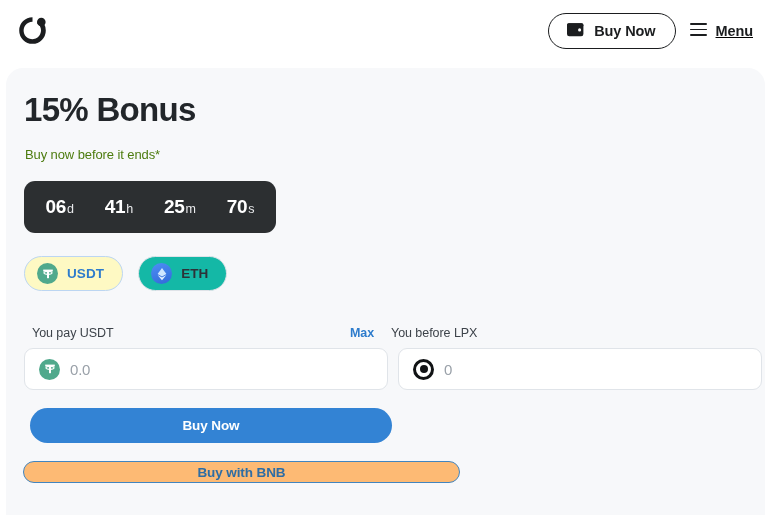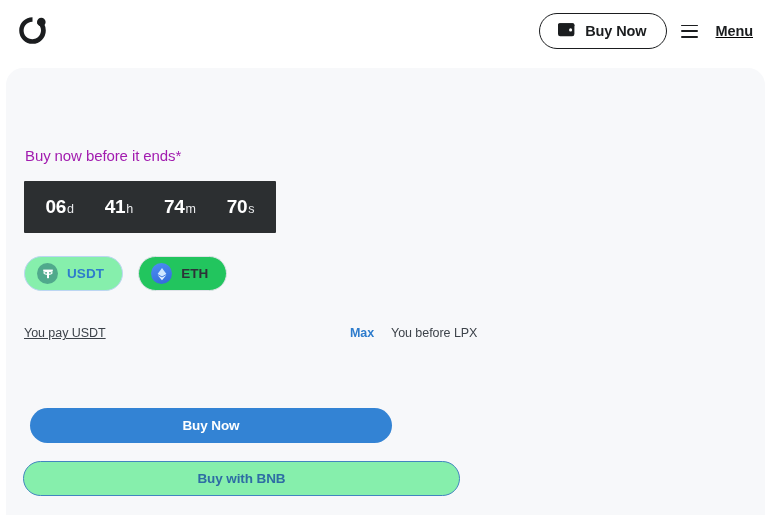--- a/index.html
+++ b/index.html
@@ -46,22 +46,22 @@
   }
   .buy-now-pill .label {
     font-size: 14.5px;
     font-weight: 700;
     color: #1b1d1f;
     letter-spacing: -0.1px;
     white-space: nowrap;
   }
   .menu-group {
     display: flex;
-    align-items: center;
-    gap: 18px;
+    align-items: flex-start;
+    gap: 9px;
     cursor: pointer;
     padding-right: 2px;
     text-decoration: underline;
   }
   .hamburger {
     width: 17px; height: 13px;
     display: flex;
     flex-direction: column;
     justify-content: space-between;
   }
@@ -92,32 +92,32 @@
     position: absolute;
     left: 18px; top: 23px;
     font-size: 33px;
     font-weight: 700;
     color: #22262a;
     letter-spacing: -0.7px;
   }
   .subline {
     position: absolute;
     left: 19px; top: 79px;
-    font-size: 15px;
-    color: #a21caf;
+    font-size: 13px;
+    color: #4d7c0f;
     letter-spacing: -0.1px;
   }
 
   
   .timer {
     position: absolute;
     left: 18px; top: 113px;
     width: 252px; height: 52px;
     background: #2c2f31;
-    border-radius: 1px;
+    border-radius: 11px;
     display: flex;
     align-items: center;
     justify-content: space-around;
     padding: 0 6px;
   }
   .tunit {
     color: #ffffff;
     white-space: nowrap;
     display: flex;
     align-items: baseline;
@@ -141,32 +141,32 @@
     display: flex;
     gap: 15px;
   }
   .chip {
     height: 35px;
     display: flex;
     align-items: center;
     gap: 9px;
     padding: 0 18px 0 12px;
     border-radius: 19px;
-    background: #22c55e;
+    background: #14b8a6;
     border: 1px solid #dfe3e8;
     cursor: pointer;
   }
   .chip .ctext {
     font-size: 13.5px;
     font-weight: 700;
     color: #2d3238;
     letter-spacing: 0.1px;
   }
   .chip.active {
-    background: #86efac;
+    background: #fef9c3;
     border-color: #bcd6f2;
   }
   .chip.active .ctext { color: #2e7ccc; }
 
   .coin {
     width: 21px; height: 21px;
     border-radius: 50%;
     display: flex;
     align-items: center;
     justify-content: center;
@@ -205,21 +205,21 @@
     width: 100%;
     height: 16px;
   }
   .lbl {
     position: absolute;
     font-size: 12.5px;
     color: #3d434a;
     letter-spacing: -0.05px;
     white-space: nowrap;
   }
-  .lbl-pay { left: 18px; top: 0; text-decoration: underline; }
+  .lbl-pay { left: 26px; top: 0; }
   .lbl-max {
     left: 344px; top: 0;
     color: #2e7ccc;
     font-weight: 700;
     cursor: pointer;
   }
   .lbl-receive { left: 385px; top: 0; }
 
   
   .inputs {
@@ -273,22 +273,22 @@
     color: #ffffff;
     font-family: "Liberation Sans", sans-serif;
     font-size: 13.5px;
     font-weight: 700;
     letter-spacing: -0.1px;
     cursor: pointer;
   }
   .btn-bnb {
     position: absolute;
     left: 17px; top: 393px;
-    width: 437px; height: 35px;
-    background: #86efac;
+    width: 437px; height: 22px;
+    background: #fdba74;
     border: 1.4px solid #4285bf;
     border-radius: 19px;
     color: #2e6da4;
     font-family: "Liberation Sans", sans-serif;
     font-size: 13.5px;
     font-weight: 700;
     letter-spacing: -0.1px;
     cursor: pointer;
   }
 </style>
@@ -322,33 +322,34 @@
           <i></i>
           <i></i>
         </span>
       <span class="menu-label">Menu</span>
     </div>
   </div>
 </div>
 
 <div class="card">
 
+  <div class="headline">15% Bonus</div>
   <div class="subline">Buy now before it ends*</div>
 
   <div class="timer">
     <span class="tunit">
       <span class="num">06</span>
         <span class="suf">d</span>
     </span>
     <span class="tunit">
       <span class="num">41</span>
         <span class="suf">h</span>
     </span>
     <span class="tunit">
-      <span class="num">74</span>
+      <span class="num">25</span>
         <span class="suf">m</span>
     </span>
     <span class="tunit">
       <span class="num">70</span>
         <span class="suf">s</span>
     </span>
   </div>
 
   <div class="chips">
 
@@ -374,17 +375,35 @@
     </div>
 
   </div>
 
   <div class="labelrow">
     <span class="lbl lbl-pay">You pay USDT</span>
     <span class="lbl lbl-max">Max</span>
     <span class="lbl lbl-receive">You before LPX</span>
   </div>
 
+  <div class="inputs">
+
+    <div class="field">
+      <span class="coin coin-usdt">
+        <svg width="14" height="14" viewBox="0 0 14 14">
+          <rect x="2.2" y="2.6" width="9.6" height="1.9" fill="#ffffff"></rect>
+          <ellipse cx="7" cy="5.8" rx="4.0" ry="1.5" fill="none" stroke="#ffffff" stroke-width="1.15"></ellipse>
+          <rect x="6.0" y="3.0" width="2.0" height="8.2" fill="#ffffff"></rect>
+        </svg>
+      </span>
+      <span class="val">0.0</span>
+    </div>
+
+    <div class="field">
+      <span class="lpx-mark"></span>
+      <span class="val">0</span>
+    </div>
+  </div>
 
   <button class="btn-buy">Buy Now</button>
   <button class="btn-bnb">Buy with BNB</button>
 
 </div>
 
 </body></html>

